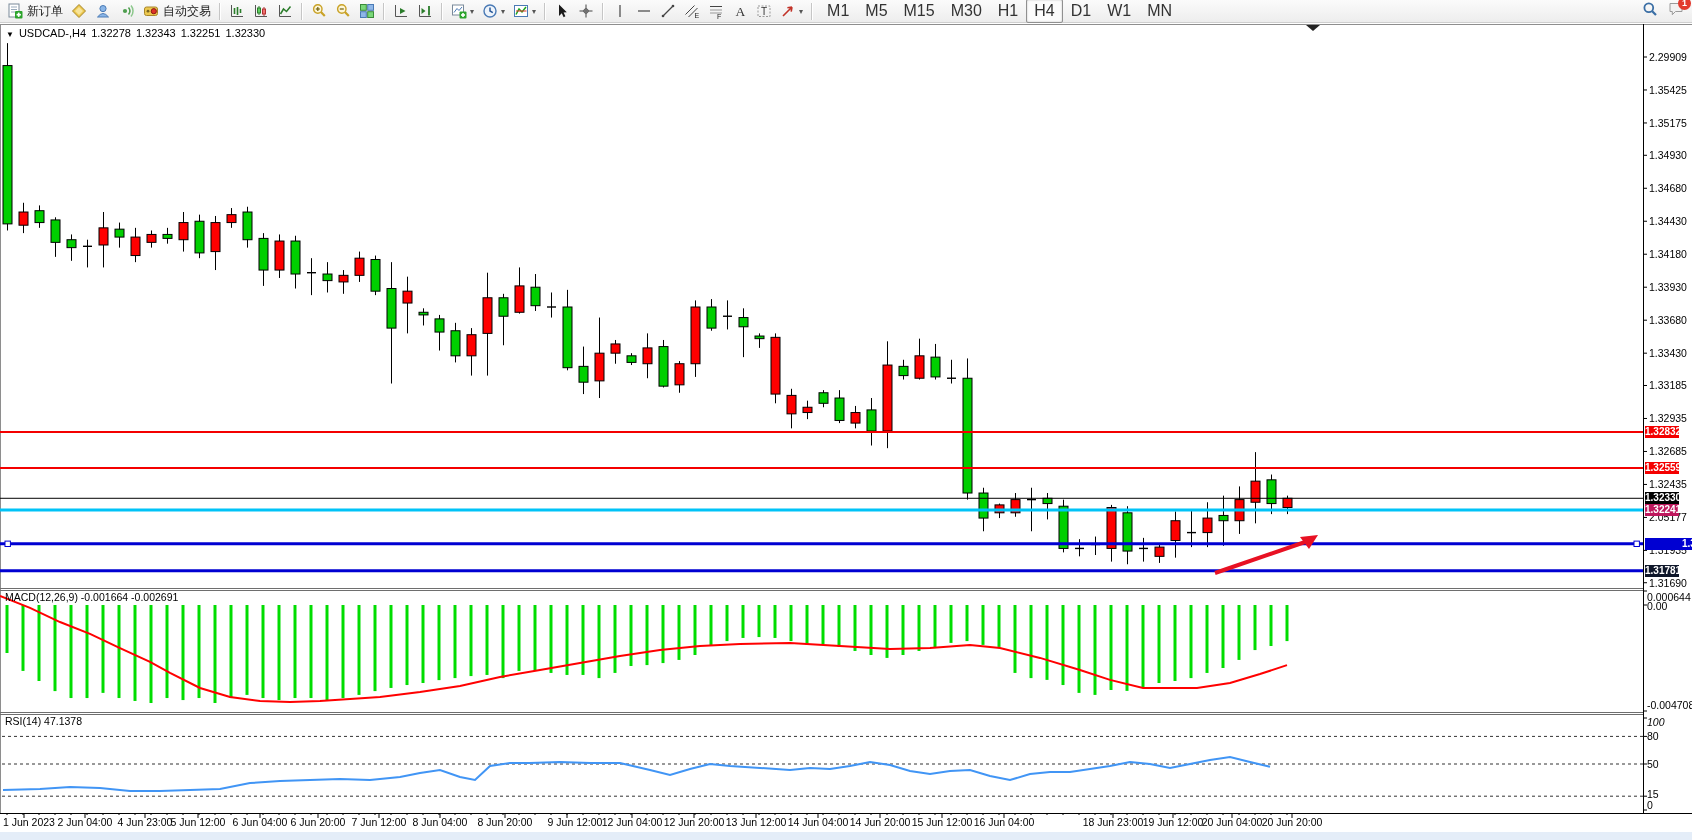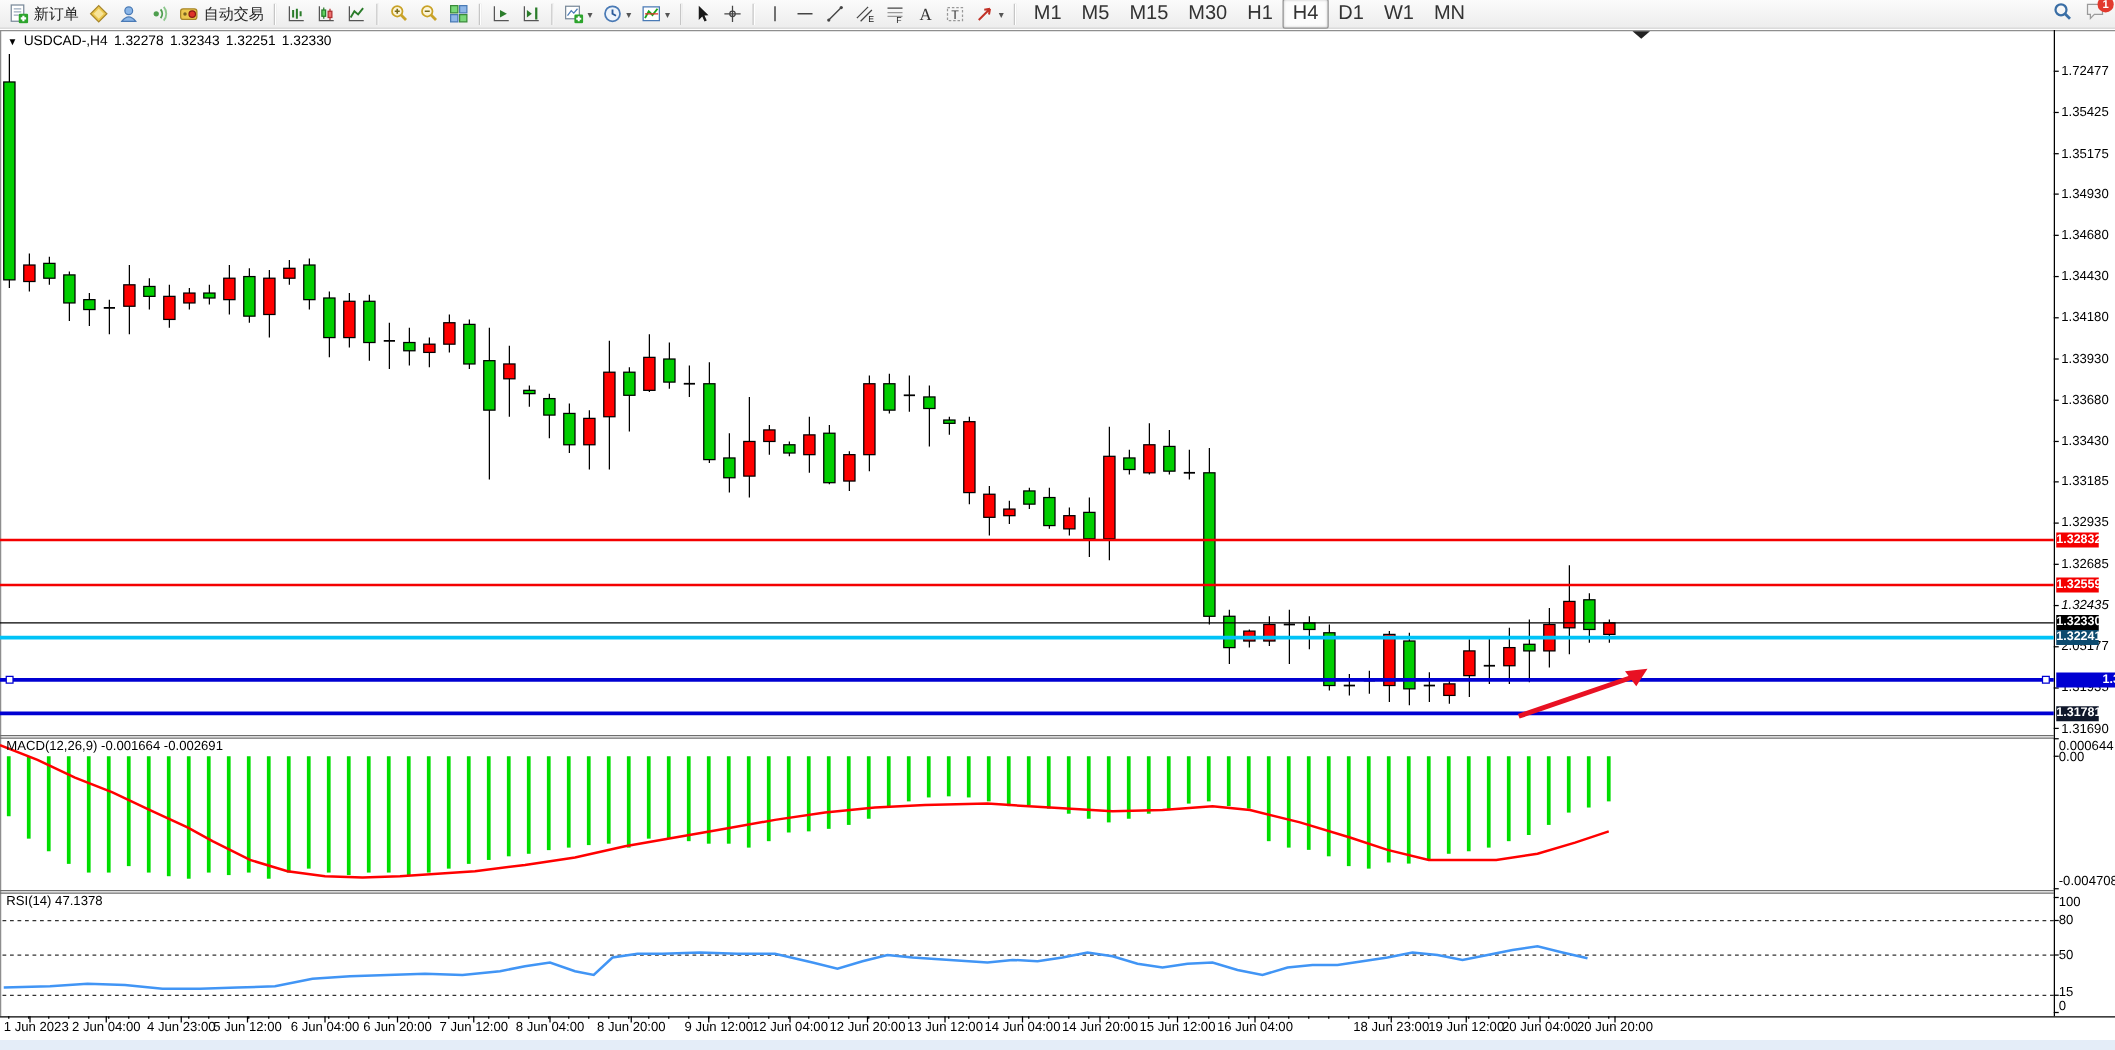--- a/index.html
+++ b/index.html
@@ -645,47 +645,47 @@
         <line x1="1255" y1="789" x2="1255" y2="791" stroke="#000"></line>
         <line x1="1271" y1="789" x2="1271" y2="791" stroke="#000"></line>
         <line x1="1287" y1="789" x2="1287" y2="791" stroke="#000"></line>
       </svg>
     <div id="chart-title" class="ovl">
       <span class="tri">▼</span><span>USDCAD-,H4</span><span>1.32278</span><span>1.32343</span><span>1.32251</span><span>1.32330</span>
     </div>
     <div id="macd-label" class="ovl">MACD(12,26,9) -0.001664 -0.002691</div>
     <div id="rsi-label" class="ovl">RSI(14) 47.1378</div>
     <div id="labels">
-        <div class="ptick" style="top: 27px;">1.72477</div>
+        <div class="ptick" style="top: 27px;">2.29909</div>
         <div class="ptick" style="top: 59.9815px;">1.35425</div>
         <div class="ptick" style="top: 92.9631px;">1.35175</div>
         <div class="ptick" style="top: 125.285px;">1.34930</div>
         <div class="ptick" style="top: 158.266px;">1.34680</div>
         <div class="ptick" style="top: 191.248px;">1.34430</div>
         <div class="ptick" style="top: 224.23px;">1.34180</div>
         <div class="ptick" style="top: 257.211px;">1.33930</div>
         <div class="ptick" style="top: 290.193px;">1.33680</div>
         <div class="ptick" style="top: 323.174px;">1.33430</div>
         <div class="ptick" style="top: 355.496px;">1.33185</div>
         <div class="ptick" style="top: 388.478px;">1.32935</div>
         <div class="ptick" style="top: 421.459px;">1.32685</div>
-        <div class="ptick" style="top: 454.441px; font-style: italic;">1.32435</div>
+        <div class="ptick" style="top: 454.441px;">1.32435</div>
         <div class="ptick" style="top: 487.422px;">2.05177</div>
         <div class="ptick" style="top: 520.404px;">1.31935</div>
         <div class="ptick" style="top: 552.726px;">1.31690</div>
         <div class="tag" style="top: 402.066px; background: rgb(244, 0, 0); color: rgb(255, 255, 255);">1.32832</div>
         <div class="tag" style="top: 438.082px; background: rgb(244, 0, 0); color: rgb(255, 255, 255);">1.32559</div>
         <div class="tag" style="top: 468.293px; background: rgb(0, 0, 0); color: rgb(255, 255, 255);">1.32330</div>
-        <div class="tag" style="top: 480.034px; background: #0c4a6e; color: rgb(255, 255, 255);">1.32241</div>
+        <div class="tag" style="top: 480.034px; background: #be185d; color: rgb(255, 255, 255);">1.32241</div>
         <div class="tag" style="top: 513.807px; background: rgb(0, 0, 210); color: rgb(255, 255, 255); padding-left: 37px;">1.31985</div>
         <div class="tag" style="top: 540.72px; background: #0f172a; color: rgb(255, 255, 255);">1.31781</div>
         <div class="itick" style="top: 567px;">0.000644</div>
         <div class="itick" style="top: 576px;">0.00</div>
         <div class="itick" style="top: 675px;">-0.004708</div>
-        <div class="itick" style="top: 692px;">100</div>
+        <div class="itick" style="top: 692px; font-style: italic;">100</div>
         <div class="itick" style="top: 706.4px;">80</div>
         <div class="itick" style="top: 734px;">50</div>
         <div class="itick" style="top: 764.2px;">15</div>
         <div class="itick" style="top: 775px;">0</div>
         <div class="tlabel left" style="left: 3px;">1 Jun 2023</div>
         <div class="tlabel" style="left: 85px;">2 Jun 04:00</div>
         <div class="tlabel" style="left: 145px;">4 Jun 23:00</div>
         <div class="tlabel" style="left: 198px;">5 Jun 12:00</div>
         <div class="tlabel" style="left: 260px;">6 Jun 04:00</div>
         <div class="tlabel" style="left: 318px;">6 Jun 20:00</div>

